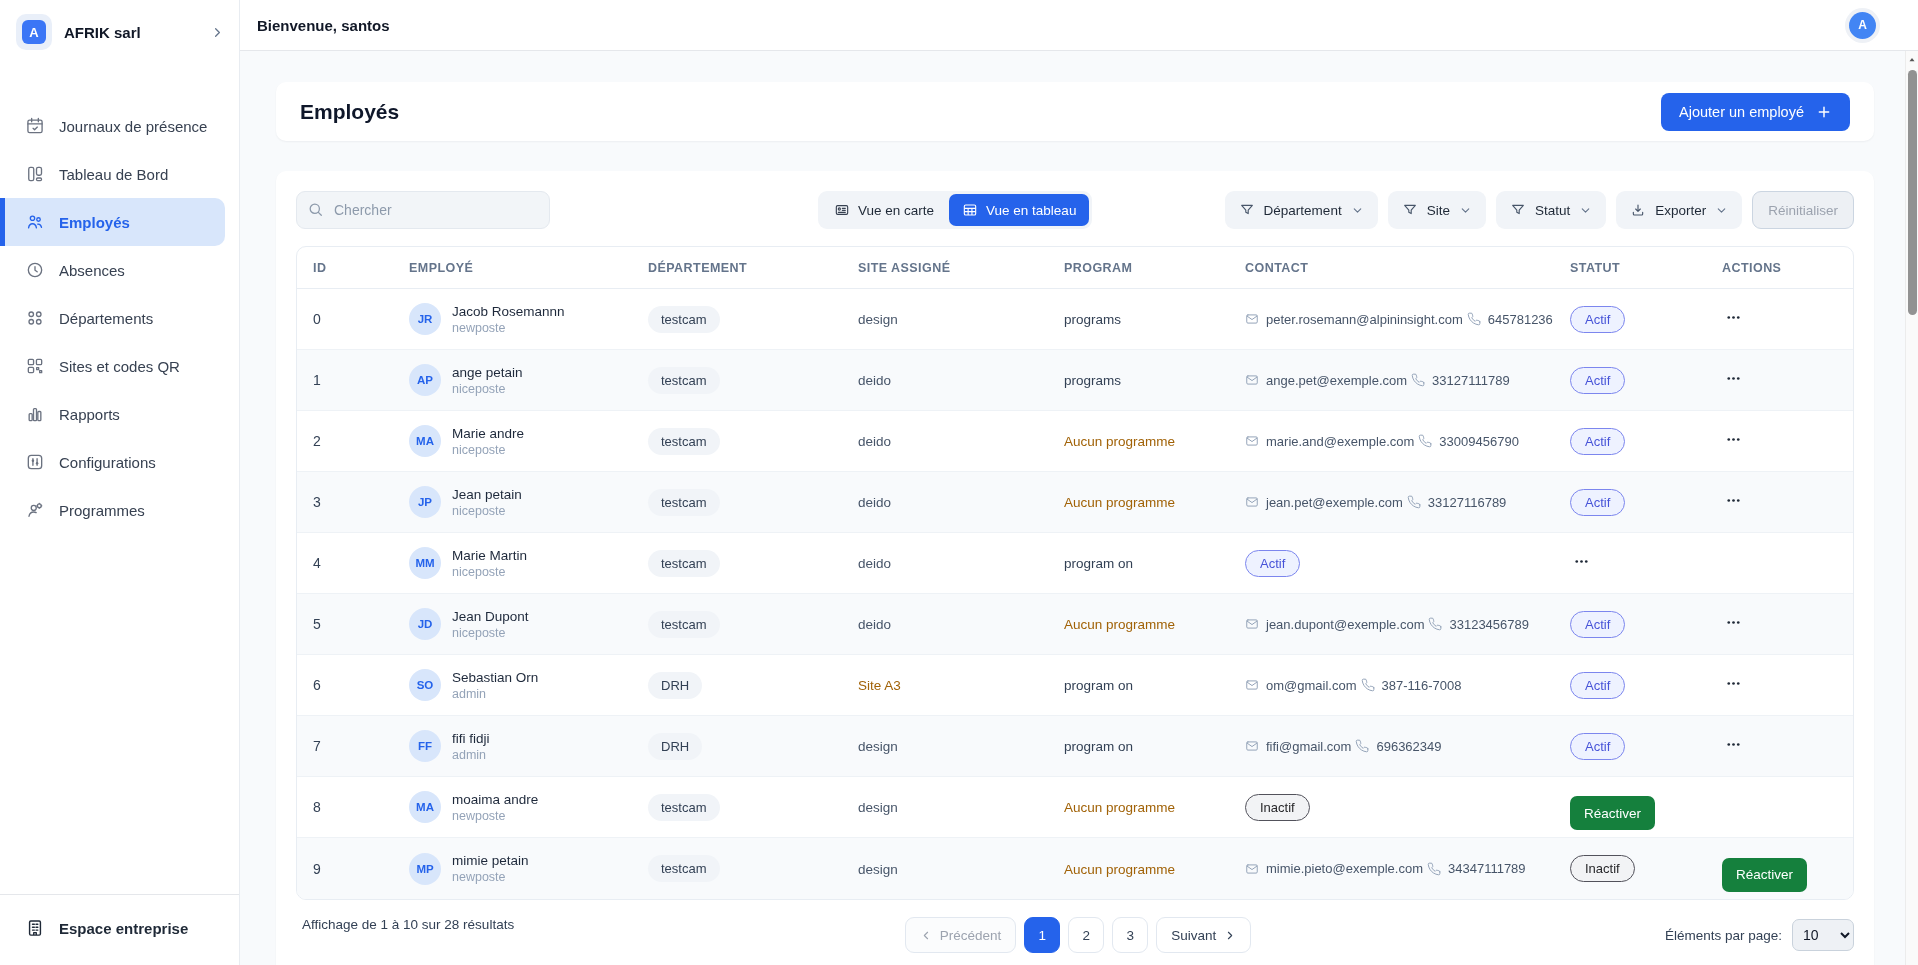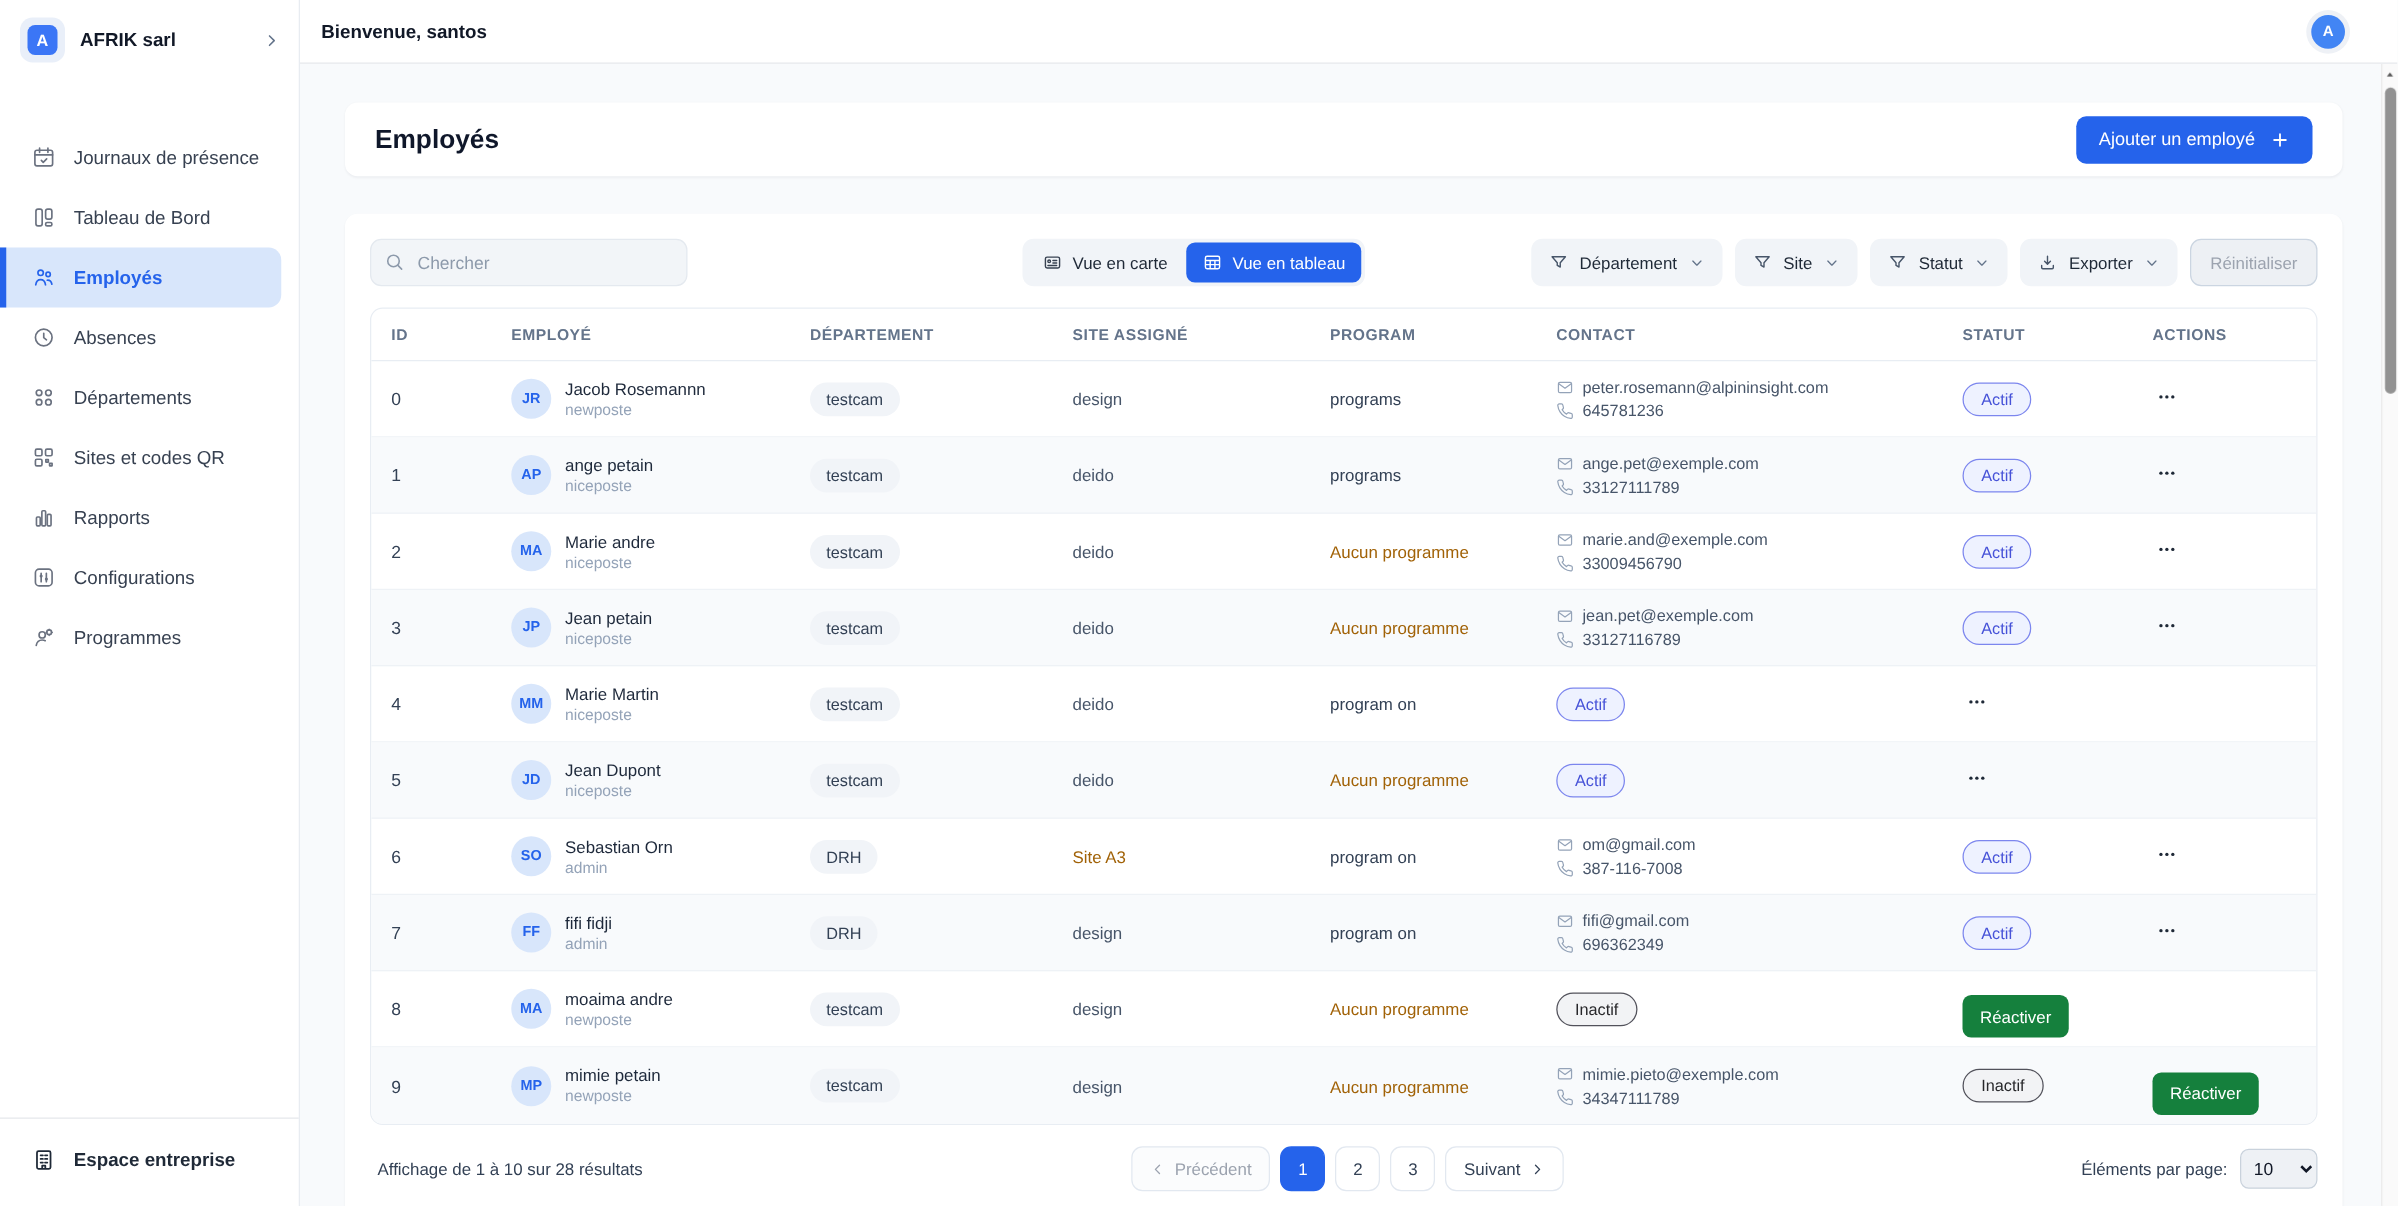--- a/index.html
+++ b/index.html
@@ -66,30 +66,30 @@
   .td { padding:0 12px 0 16px; font-size:14px; color:#334155; min-width:0; }
   .td-emp { display:flex; align-items:center; gap:11px; }
   .row-avatar { width:32px; height:32px; min-width:32px; border-radius:50%; background:#d8e6fb; color:#2563eb; font-size:11.5px; font-weight:700; display:flex; align-items:center; justify-content:center; }
   .emp-meta { display:flex; flex-direction:column; gap:2px; min-width:0; }
   .emp-name { font-size:13.5px; color:#1e293b; white-space:nowrap; }
   .emp-role { font-size:12.5px; color:#94a3b8; }
   .dept-pill { background:#f1f4f8; border-radius:999px; padding:6px 13px; font-size:13px; color:#334155; display:inline-block; }
   .td-site span, .td-prog span { font-size:13.5px; color:#475569; }
   .td-prog span { color:#334155; }
   .td-site span.muted, .td-prog span.muted { color:#a16207; }
-  .td-contact { display:flex; flex-direction:column; gap:4px; }
+  .td-contact { display:flex; flex-direction:row; gap:4px; }
   .c-line { display:flex; align-items:center; gap:7px; font-size:13px; color:#475569; white-space:nowrap; }
   .c-line .c-icon { display:flex; color:#94a3b8; }
   .status-pill { display:inline-block; border:1px solid #7c86ee; background:#eef2ff; color:#4753d8; border-radius:999px; padding:5px 14px; font-size:13px; }
   .status-pill.inactive { border-color:#52525b; background:#f2f3f5; color:#27272a; }
   .more-btn { background:none; border:none; color:#1f2937; cursor:pointer; display:flex; padding:4px 2px; }
   .reactivate-btn { background:#15803d; color:#fff; border:none; border-radius:7px; height:34px; padding:0 14px; font-size:13.5px; font-family:inherit; cursor:pointer;margin-top:12px; }
 
   
-  .pagination { display:flex; align-items:center; margin-top:17px; }
+  .pagination { display:flex; margin-top:17px; }
   .pg-summary { flex:1; font-size:13.5px; color:#334155; padding-left:6px; }
   .pager { display:flex; align-items:center; gap:8px; }
   .page-nav { display:flex; align-items:center; gap:7px; background:#fff; border:1px solid #e2e8f0; border-radius:9px; height:36px; padding:0 14px; font-size:13.5px; font-family:inherit; color:#334155; cursor:pointer; }
   .page-nav.disabled { background:#fbfcfd; color:#9ca3af; cursor:default; }
   .page-nav .n-icon { display:flex; }
   .page-btn { width:36px; height:36px; background:#fff; border:1px solid #e2e8f0; border-radius:9px; font-size:13.5px; font-family:inherit; color:#334155; cursor:pointer; }
   .page-btn.active { background:#2563eb; border-color:#2563eb; color:#fff; }
   .per-page { flex:1; display:flex; align-items:center; justify-content:flex-end; gap:10px; font-size:13.5px; color:#334155; }
   .per-page select { width:62px; height:32px; background:#eef1f5; border:1px solid #c9d2dc; border-radius:7px; font-size:14px; font-family:inherit; color:#111827; padding:0 6px; cursor:pointer; }
 
@@ -621,20 +621,39 @@
     </div>
     <div class="td">
       <span class="dept-pill">testcam</span>
     </div>
     <div class="td td-site">
       <span>deido</span>
     </div>
     <div class="td td-prog">
       <span class="muted">Aucun programme</span>
     </div>
+    <div class="td td-contact">
+      <span class="c-line">
+        <span class="c-icon">
+                      <svg viewBox="0 0 24 24" width="14" height="14" fill="none" stroke="currentColor" stroke-width="1.7" stroke-linecap="round" stroke-linejoin="round">
+                        <rect x="3" y="5" width="18" height="14" rx="2"></rect>
+                        <path d="m3.5 7 8.5 6 8.5-6"></path>
+                      </svg>
+                    </span>
+        <span>jean.dupont@exemple.com</span>
+      </span>
+      <span class="c-line">
+        <span class="c-icon">
+                      <svg viewBox="0 0 24 24" width="14" height="14" fill="none" stroke="currentColor" stroke-width="1.7" stroke-linecap="round" stroke-linejoin="round">
+                        <path d="M22 16.92v3a2 2 0 0 1-2.18 2 19.79 19.79 0 0 1-8.63-3.07 19.5 19.5 0 0 1-6-6 19.79 19.79 0 0 1-3.07-8.67A2 2 0 0 1 4.11 2h3a2 2 0 0 1 2 1.72 12.84 12.84 0 0 0 .7 2.81 2 2 0 0 1-.45 2.11L8.09 9.91a16 16 0 0 0 6 6l1.27-1.27a2 2 0 0 1 2.11-.45 12.84 12.84 0 0 0 2.81.7A2 2 0 0 1 22 16.92z"></path>
+                      </svg>
+                    </span>
+        <span>33123456789</span>
+      </span>
+    </div>
     <div class="td">
       <span class="status-pill">Actif</span>
     </div>
     <div class="td td-actions">
       <button class="more-btn">
                     <span><svg viewBox="0 0 24 24" width="19" height="19" fill="currentColor">
                         <circle cx="6" cy="12" r="1.7"></circle>
                         <circle cx="12" cy="12" r="1.7"></circle>
                         <circle cx="18" cy="12" r="1.7"></circle>
                       </svg></span>

